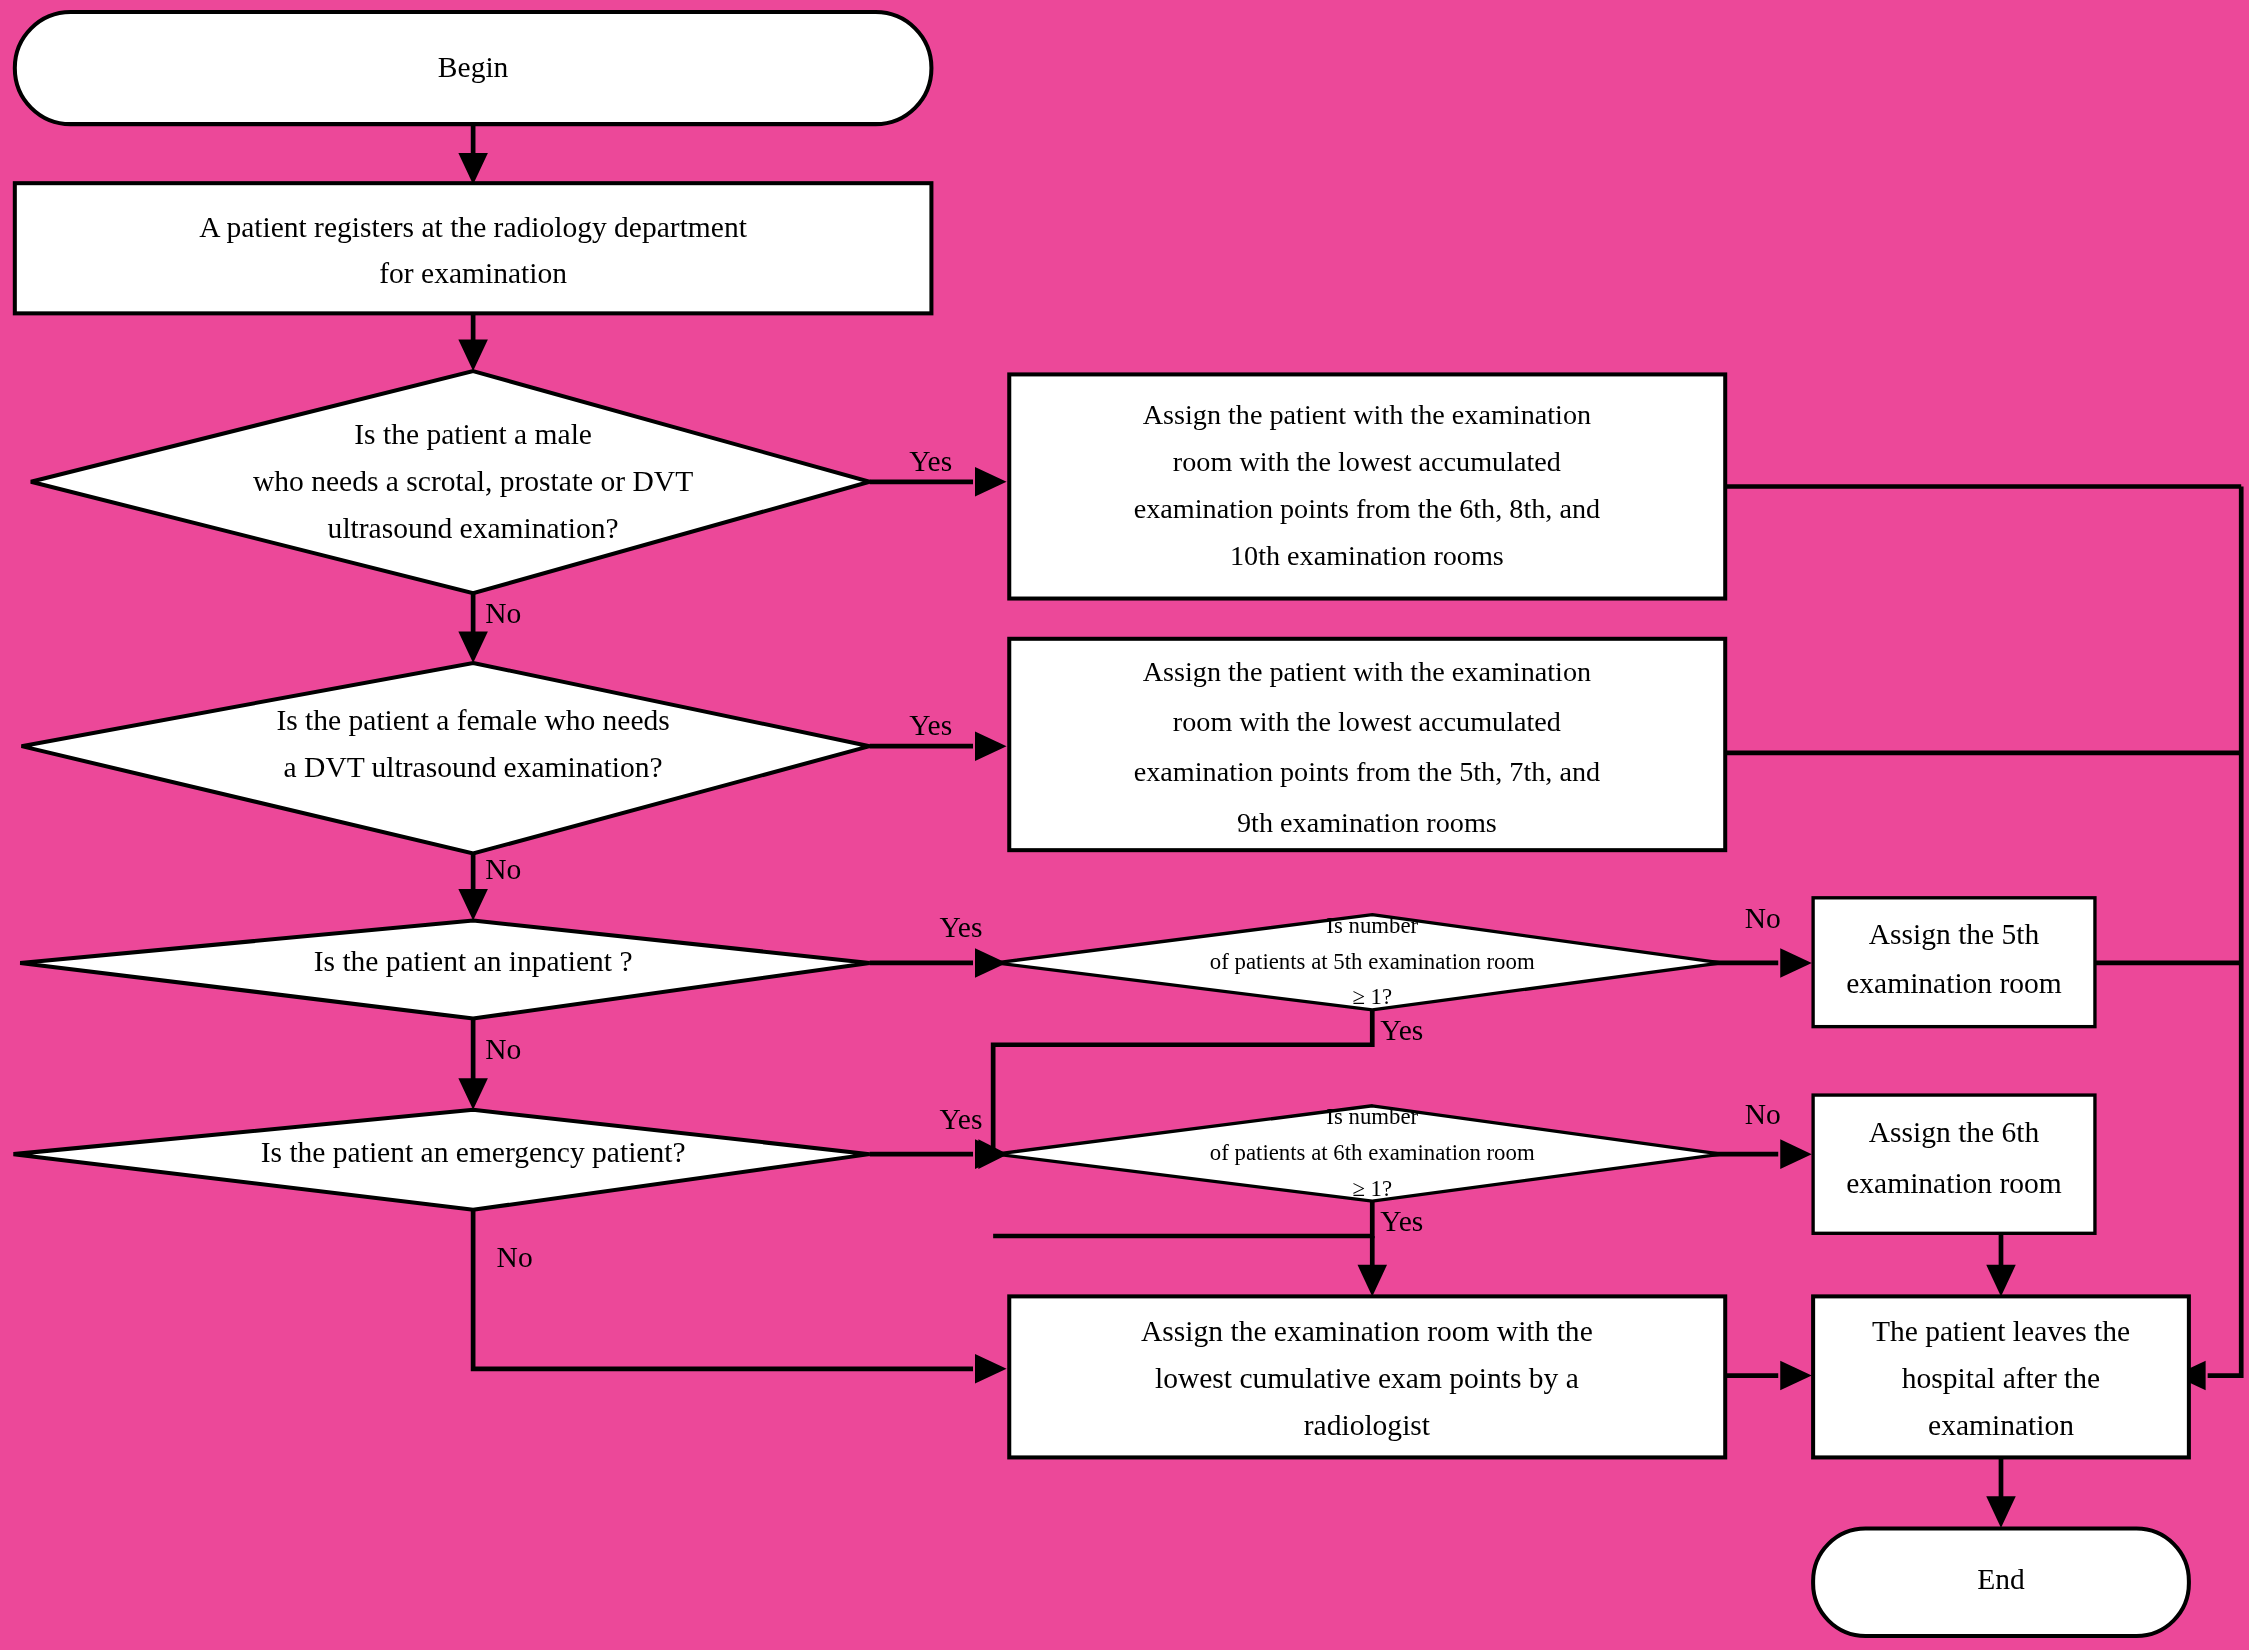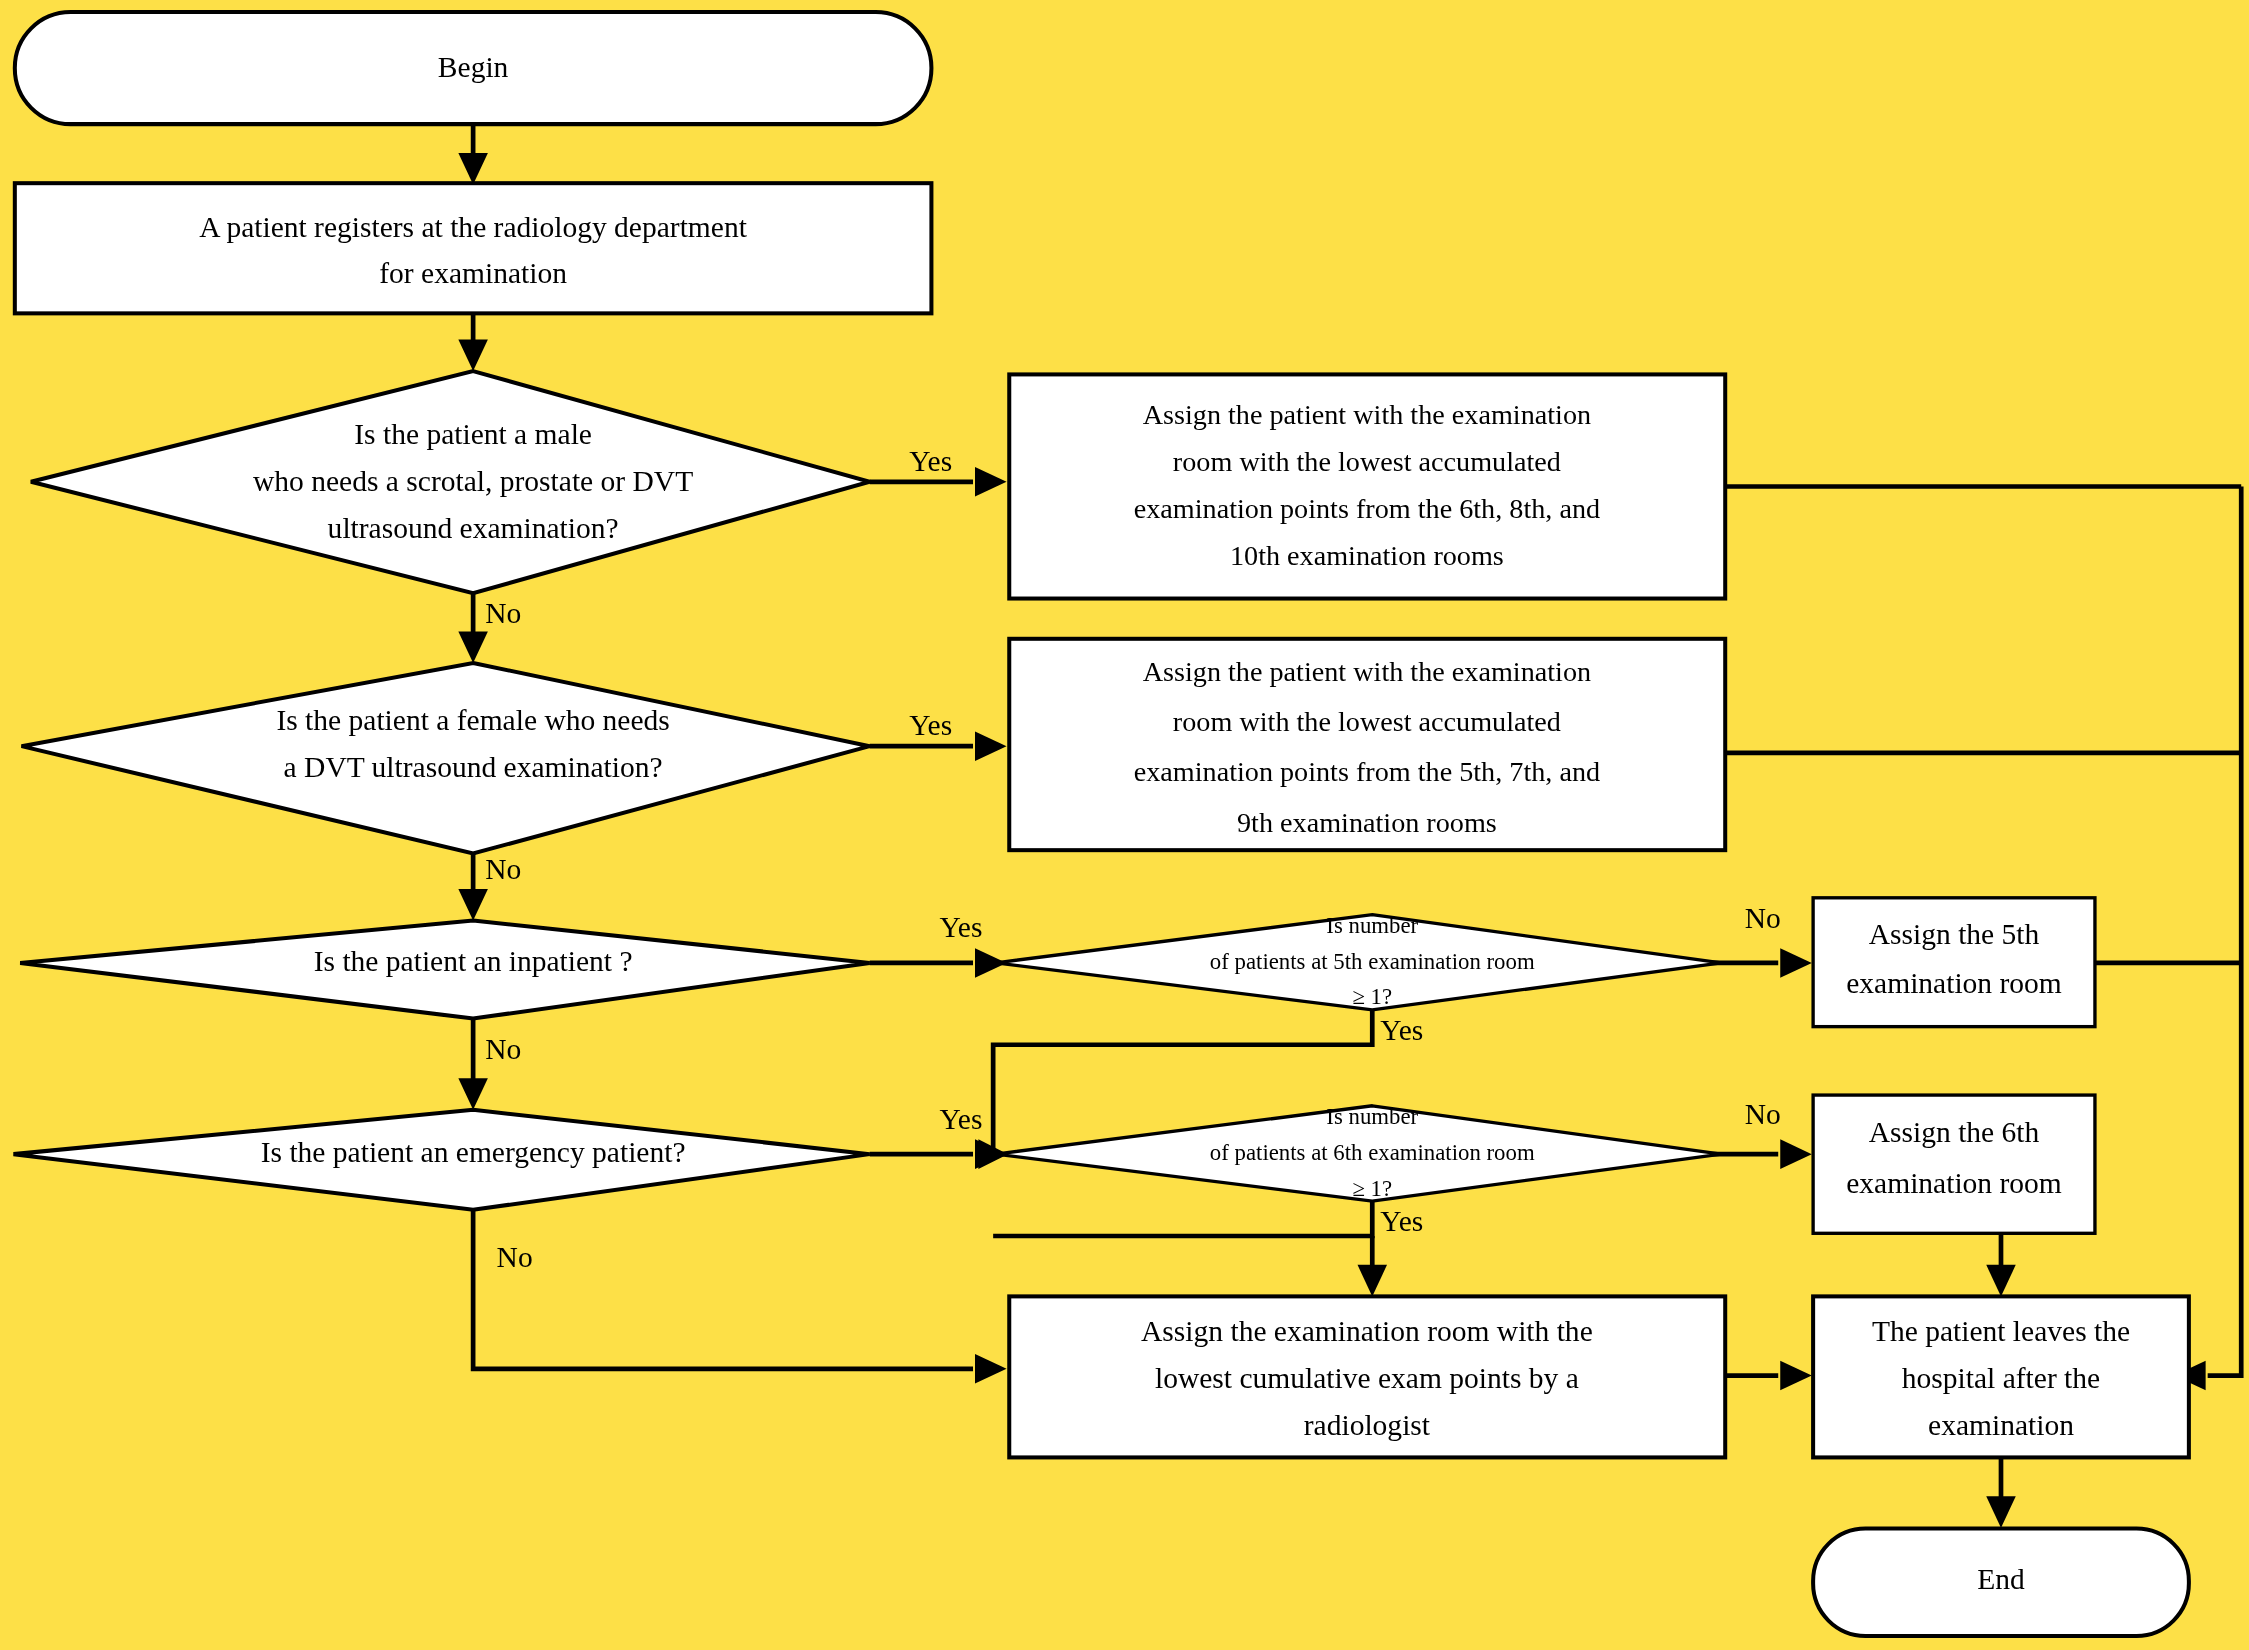--- a/index.html
+++ b/index.html
@@ -1,16 +1,16 @@
 <!DOCTYPE html>
 <html style="font-size:10.7px"><head>
 <meta charset="utf-8">
 <style>
   html,body{margin:0;padding:0;background:#ffffff;}
-  #stage{position:relative;width:2250px;height:1650px;background:#fde047;
+  #stage{position:relative;width:2250px;height:1650px;background:#ec4899;
          font-family:"Liberation Serif","DejaVu Serif",serif;}
   svg{position:absolute;top:0;left:0;width:2250px;height:1650px;overflow:visible;}
   .shape{fill:#ffffff;stroke:#000000;stroke-width:6;}
   .shape-thin{fill:#ffffff;stroke:#000000;stroke-width:5;}
   .conn{stroke:#000000;stroke-width:7;fill:none;}
   .arrowhead{fill:#000000;stroke:none;}
   .lbl{font-family:"Liberation Serif","DejaVu Serif",serif;fill:#000000;
        text-anchor:middle;dominant-baseline:middle;}
   .t-big{font-size:44px;}
   .t-mid{font-size:42px;}

